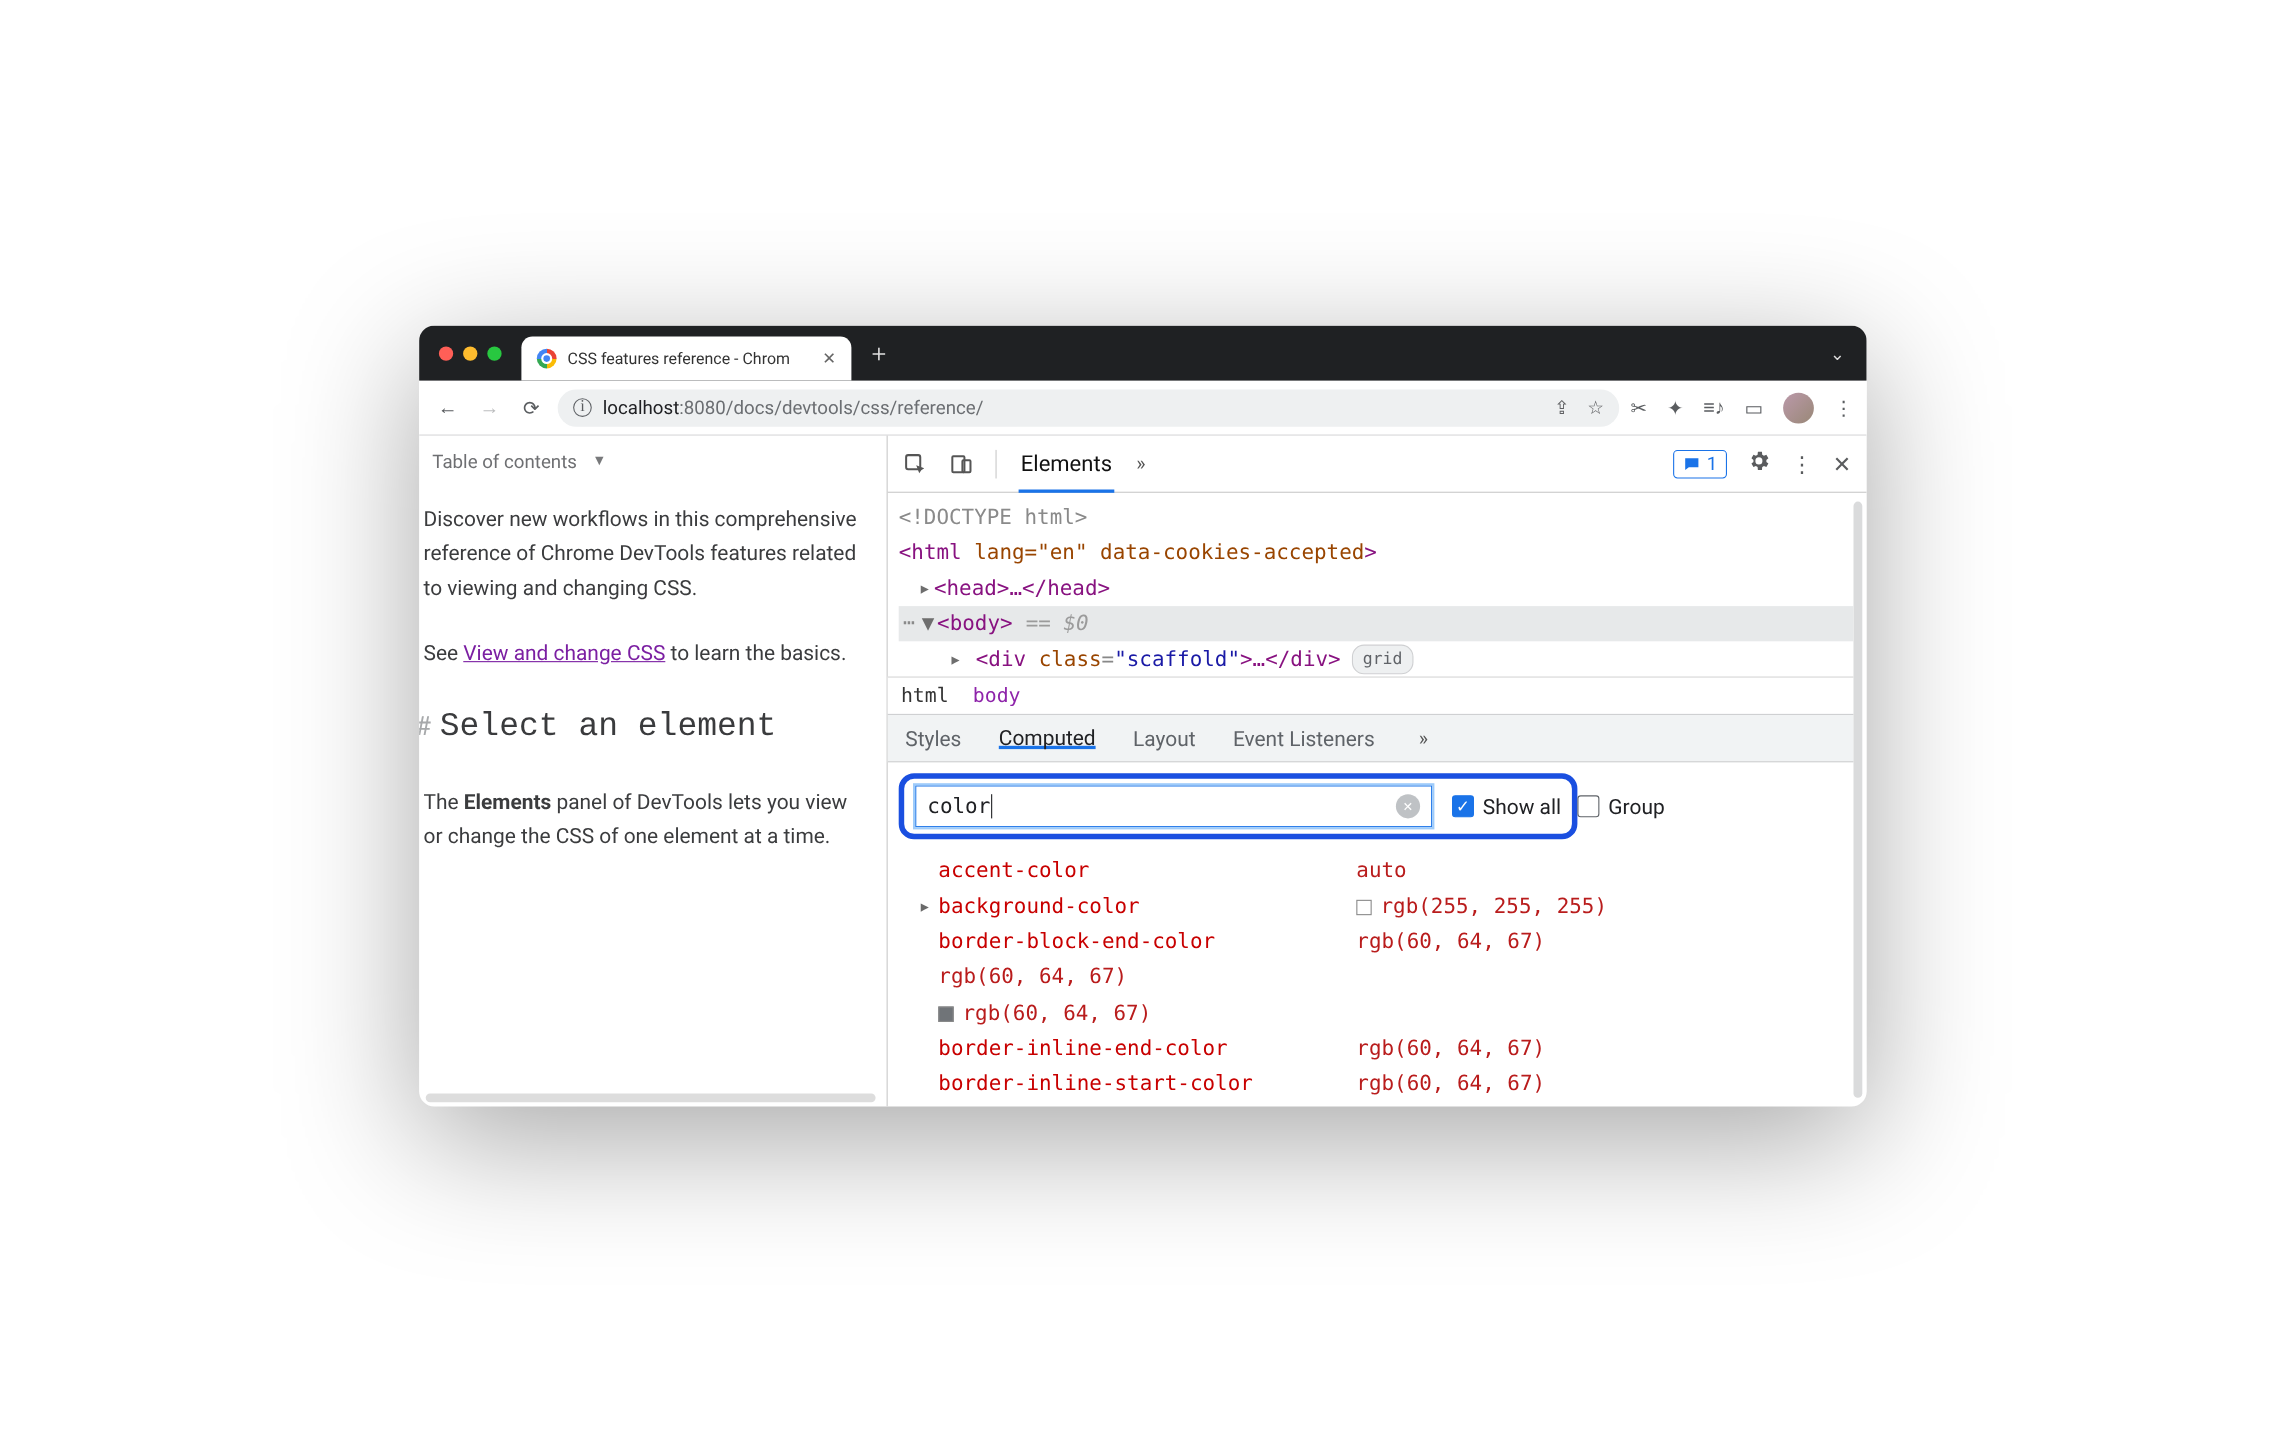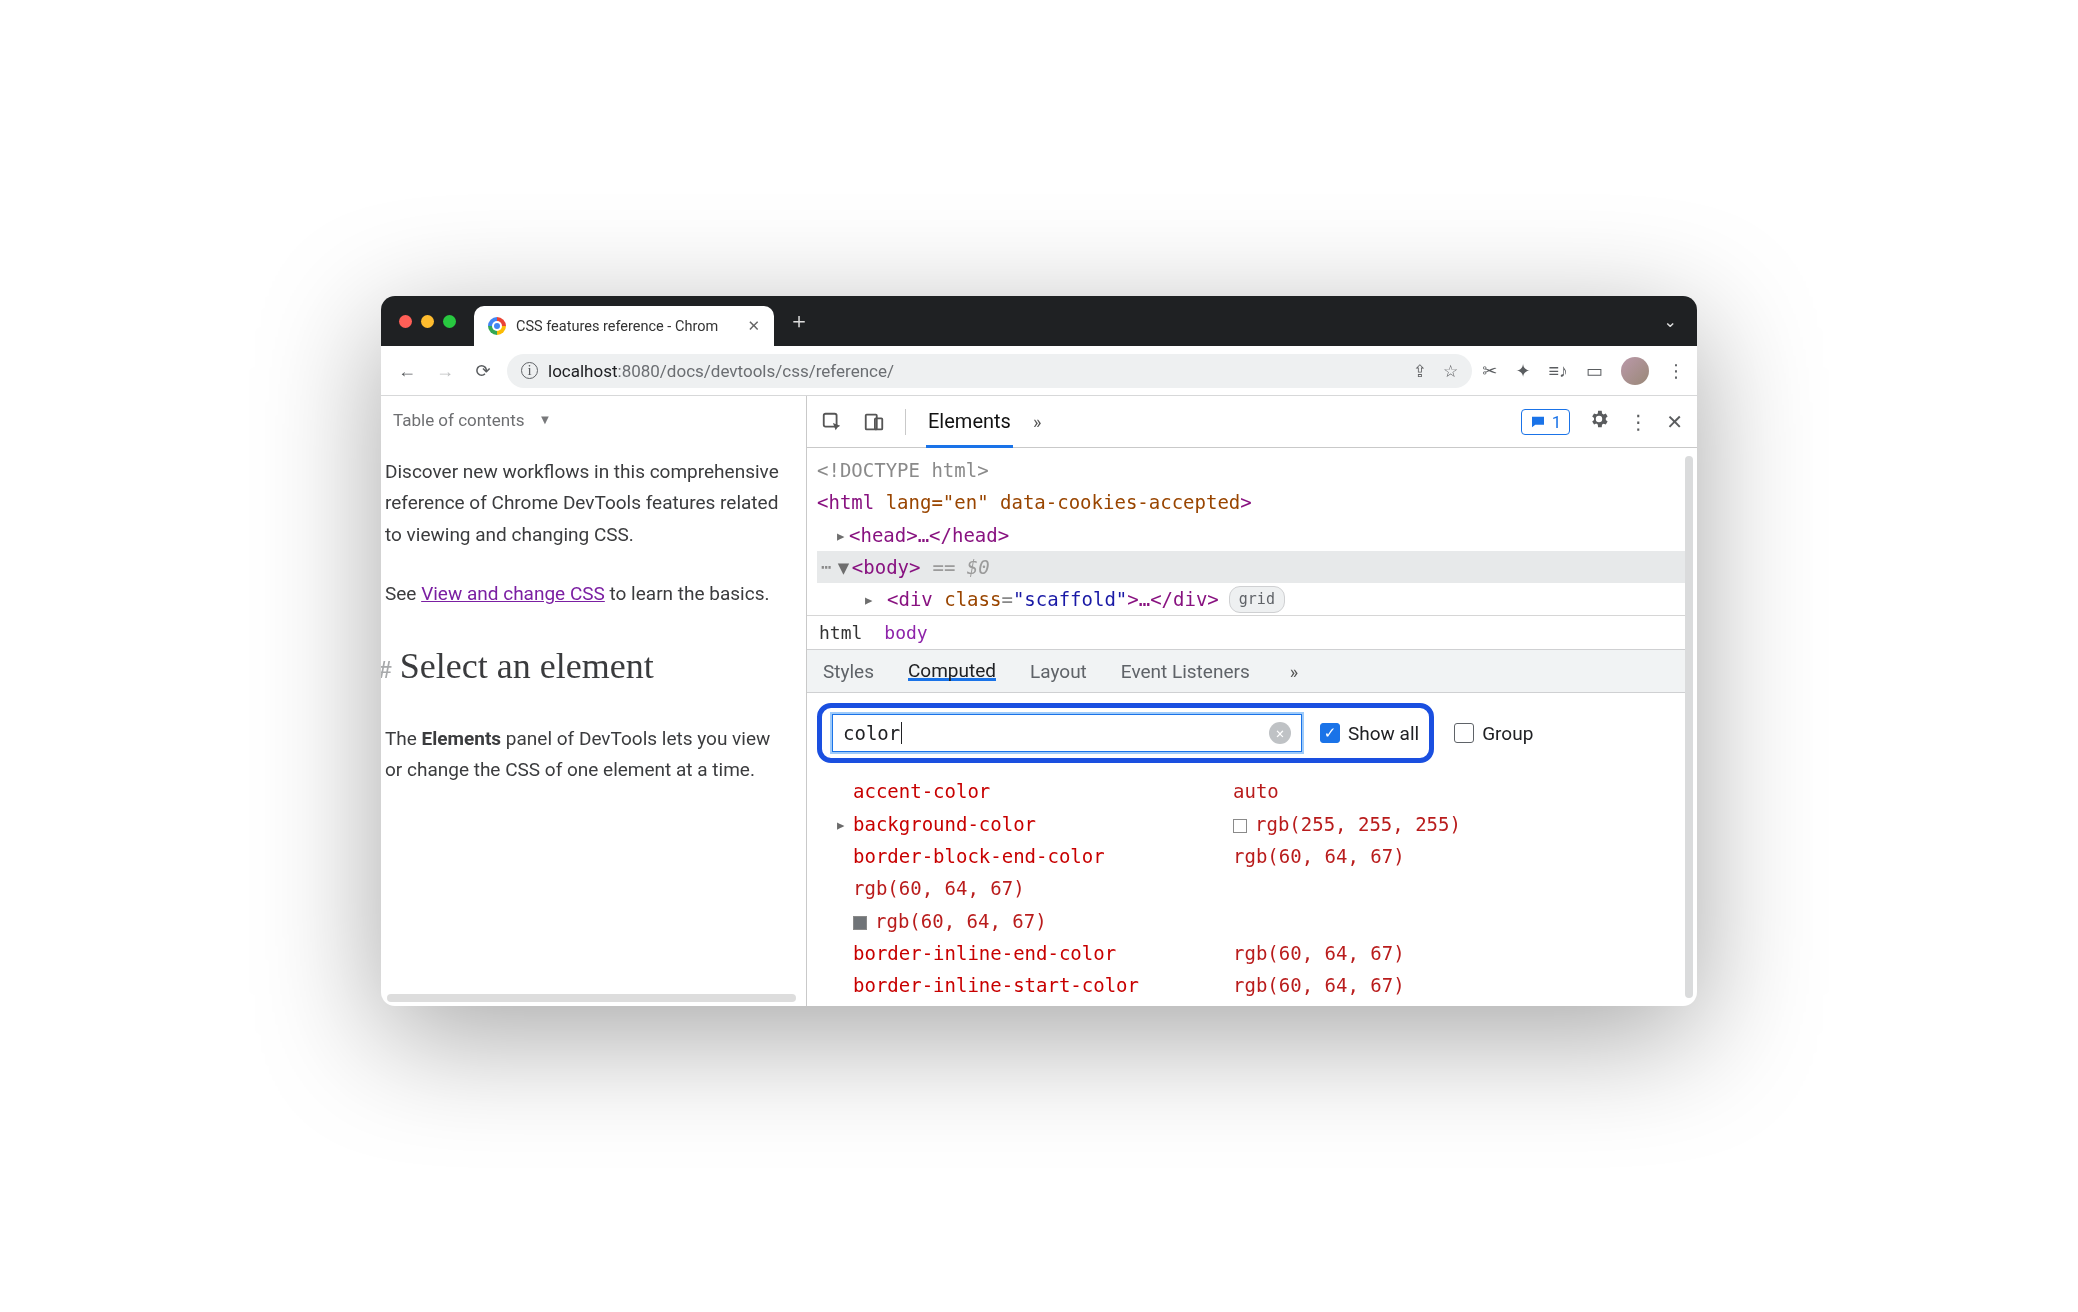--- a/index.html
+++ b/index.html
@@ -64,21 +64,21 @@
   .page{
     width:425px; padding:8px 22px 0 4px; color:#3b3c3e; font-size:19px; line-height:1.65;
     overflow:hidden; position:relative;
   }
   .toc{display:flex;align-items:center;gap:14px;color:#5f6063;font-size:17px;margin:2px 0 22px 8px;opacity:.9}
   .toc .chev{font-size:13px;color:#6a6b6d;}
   .para{margin-bottom:28px;}
   .link{color:#7b1fa2;text-decoration:underline;}
   .h2row{display:flex;align-items:baseline;gap:8px;margin:18px 0 26px -8px;}
   .hash{color:#a7a9ab;font-size:24px;}
-  .h2{font-family:Liberation Serif, serif;font-size:36px;color:#3a3b3d;font-weight:400;}
+  .h2{font-family:Liberation Mono, monospace;font-size:30px;color:#3a3b3d;font-weight:400;}
   .bold{font-weight:700;}
   .page-scroll{position:absolute;left:6px;right:10px;bottom:4px;height:8px;background:#ddd;border-radius:4px;}
   
   .devtools{flex:1;display:flex;flex-direction:column;border-left:1px solid #c9c9c9;min-width:0;}
   .dt-top{
     height:52px;border-bottom:1px solid #c9c9c9;display:flex;align-items:center;
     gap:20px;padding:0 14px;font-size:20px;color:#333;
   }
   .dt-ico{color:#555;display:inline-flex;}
   .dt-ico svg{width:22px;height:22px;}
@@ -105,21 +105,21 @@
   .crumbs{border-top:1px solid #d6d6d6;background:#fff;padding:6px 12px;font-family:Menlo,monospace;color:#333;font-size:18px;display:flex;gap:22px;}
   .crumb.active{color:#8e24aa;}
   
   .subtabs{
     background:#f1f3f4;border-top:1px solid #cfd0d2;border-bottom:1px solid #cfd0d2;
     display:flex;align-items:center;gap:34px;padding:12px 16px;height:44px;font-size:19px;color:#5f6368;
   }
   .subtabs .st{height:100%;display:flex;align-items:center;}
   .subtabs .st.active{color:#202124;border-bottom:3px solid #1a73e8;margin-bottom:-1px;}
   .filterbar{
-    display:flex;align-items:center;gap:20px;padding:10px 14px 10px 10px;
+    display:flex;align-items:center;padding:10px 14px 10px 10px;
   }
   .hl{
     border:5px solid #1a4fe0;border-radius:14px;padding:6px 10px;display:flex;align-items:center;gap:18px;
   }
   .filterbox{
     border:1.5px solid #1a73e8;outline:2px solid #9ecbfa;height:38px;width:470px;
     display:flex;align-items:center;padding:0 10px;font-family:Menlo,monospace;font-size:19px;color:#202124;
     background:#fff;
   }
   .filterbox .caret{border-left:1.5px solid #202124;height:22px;margin-left:1px;animation:bl 1s steps(1) infinite;}

